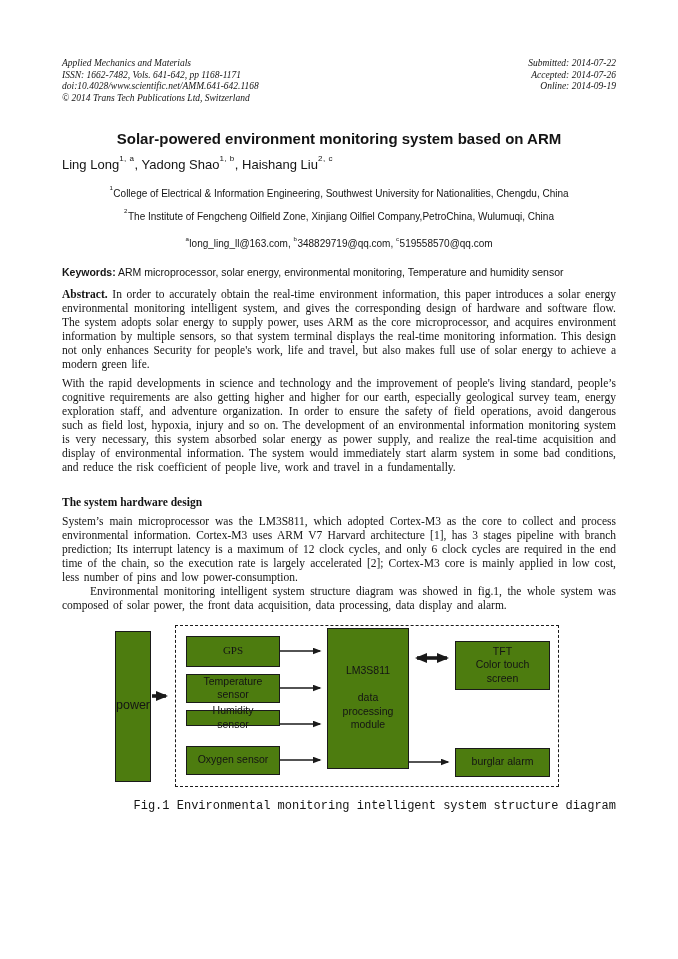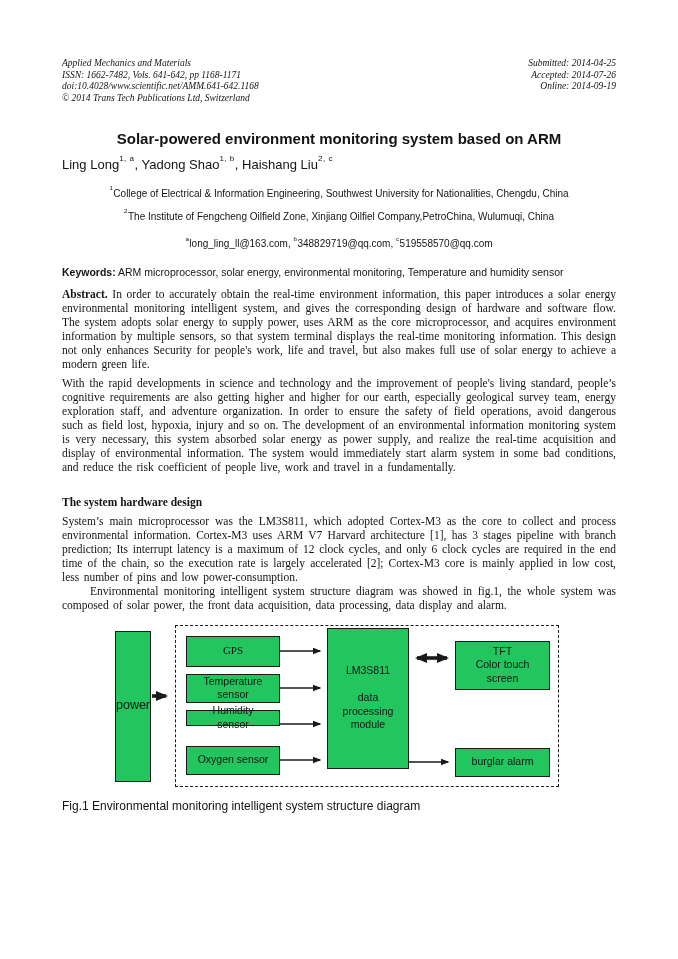--- a/index.html
+++ b/index.html
@@ -66,21 +66,21 @@
   }
   .h-intro { margin-top: 37px; }
   .p-intro { margin-top: 5px; }
   .h-hw { margin-top: 21px; }
   .p-hw1 { margin-top: 5px; }
   .p-hw2 { text-indent: 28px; }
 
   
   .figure { position: relative; margin-top: 12px; height: 166px; }
   .dbox {
-    position: absolute; border: 1.4px solid #1a1a1a; background: #22c55e;
+    position: absolute; border: 1.4px solid #1a1a1a; background: #4d7c0f;
     display: flex; align-items: center; justify-content: center;
     text-align: center; white-space: pre-line;
     font-family: "Liberation Sans", sans-serif;
     font-size: 10.5px; line-height: 13.5px;
   }
   .dashed-frame {
     position: absolute; border: 1.6px dashed #1a1a1a;
     left: 113px; top: 1px; width: 384px; height: 162px;
   }
   .b-power  { left: 53px;  top: 7px;   width: 36px; height: 151px; font-size: 12.5px; }
@@ -88,39 +88,39 @@
               font-family: "Liberation Serif", serif; font-size: 11px; }
   .b-temp   { left: 124px; top: 50px;  width: 94px; height: 29px; }
   .b-hum    { left: 124px; top: 86px;  width: 94px; height: 16px; }
   .b-oxy    { left: 124px; top: 122px; width: 94px; height: 29px; }
   .b-proc   { left: 265px; top: 4px;  width: 82px; height: 141px; }
   .b-tft    { left: 393px; top: 17px;  width: 95px; height: 49px; }
   .b-alarm  { left: 393px; top: 124px; width: 95px; height: 29px; }
   .arrows { position: absolute; left: 0; top: 0; width: 554px; height: 166px; }
 
   .fig-caption {
-    margin-top: 9px; text-align: left;
-    font-family: Liberation Sans, sans-serif;
+    margin-top: 9px; text-align: right;
+    font-family: Liberation Mono, monospace;
     font-size: 12px; line-height: 14px;
   }
 </style>
 </head>
 <body>
 
 <div class="content">
 
   <div class="jheader">
     <div class="left">
       <div>Applied Mechanics and Materials</div>
       <div>ISSN: 1662-7482, Vols. 641-642, pp 1168-1171</div>
       <div>doi:10.4028/www.scientific.net/AMM.641-642.1168</div>
       <div>© 2014 Trans Tech Publications Ltd, Switzerland</div>
     </div>
     <div class="right">
-      <div>Submitted: 2014-04-25</div>
+      <div>Submitted: 2014-07-22</div>
       <div>Accepted: 2014-07-26</div>
       <div>Online: 2014-09-19</div>
     </div>
   </div>
 
   <h1 class="title">Solar-powered environment monitoring system based on ARM</h1>
 
   <div class="authors">
     <span></span><span>Ling Long</span><sup class="s">1, a</sup><span>, </span><span>Yadong Shao</span><sup class="s">1, b</sup><span>, </span><span>Haishang Liu</span><sup class="s">2, c</sup>
   </div>

